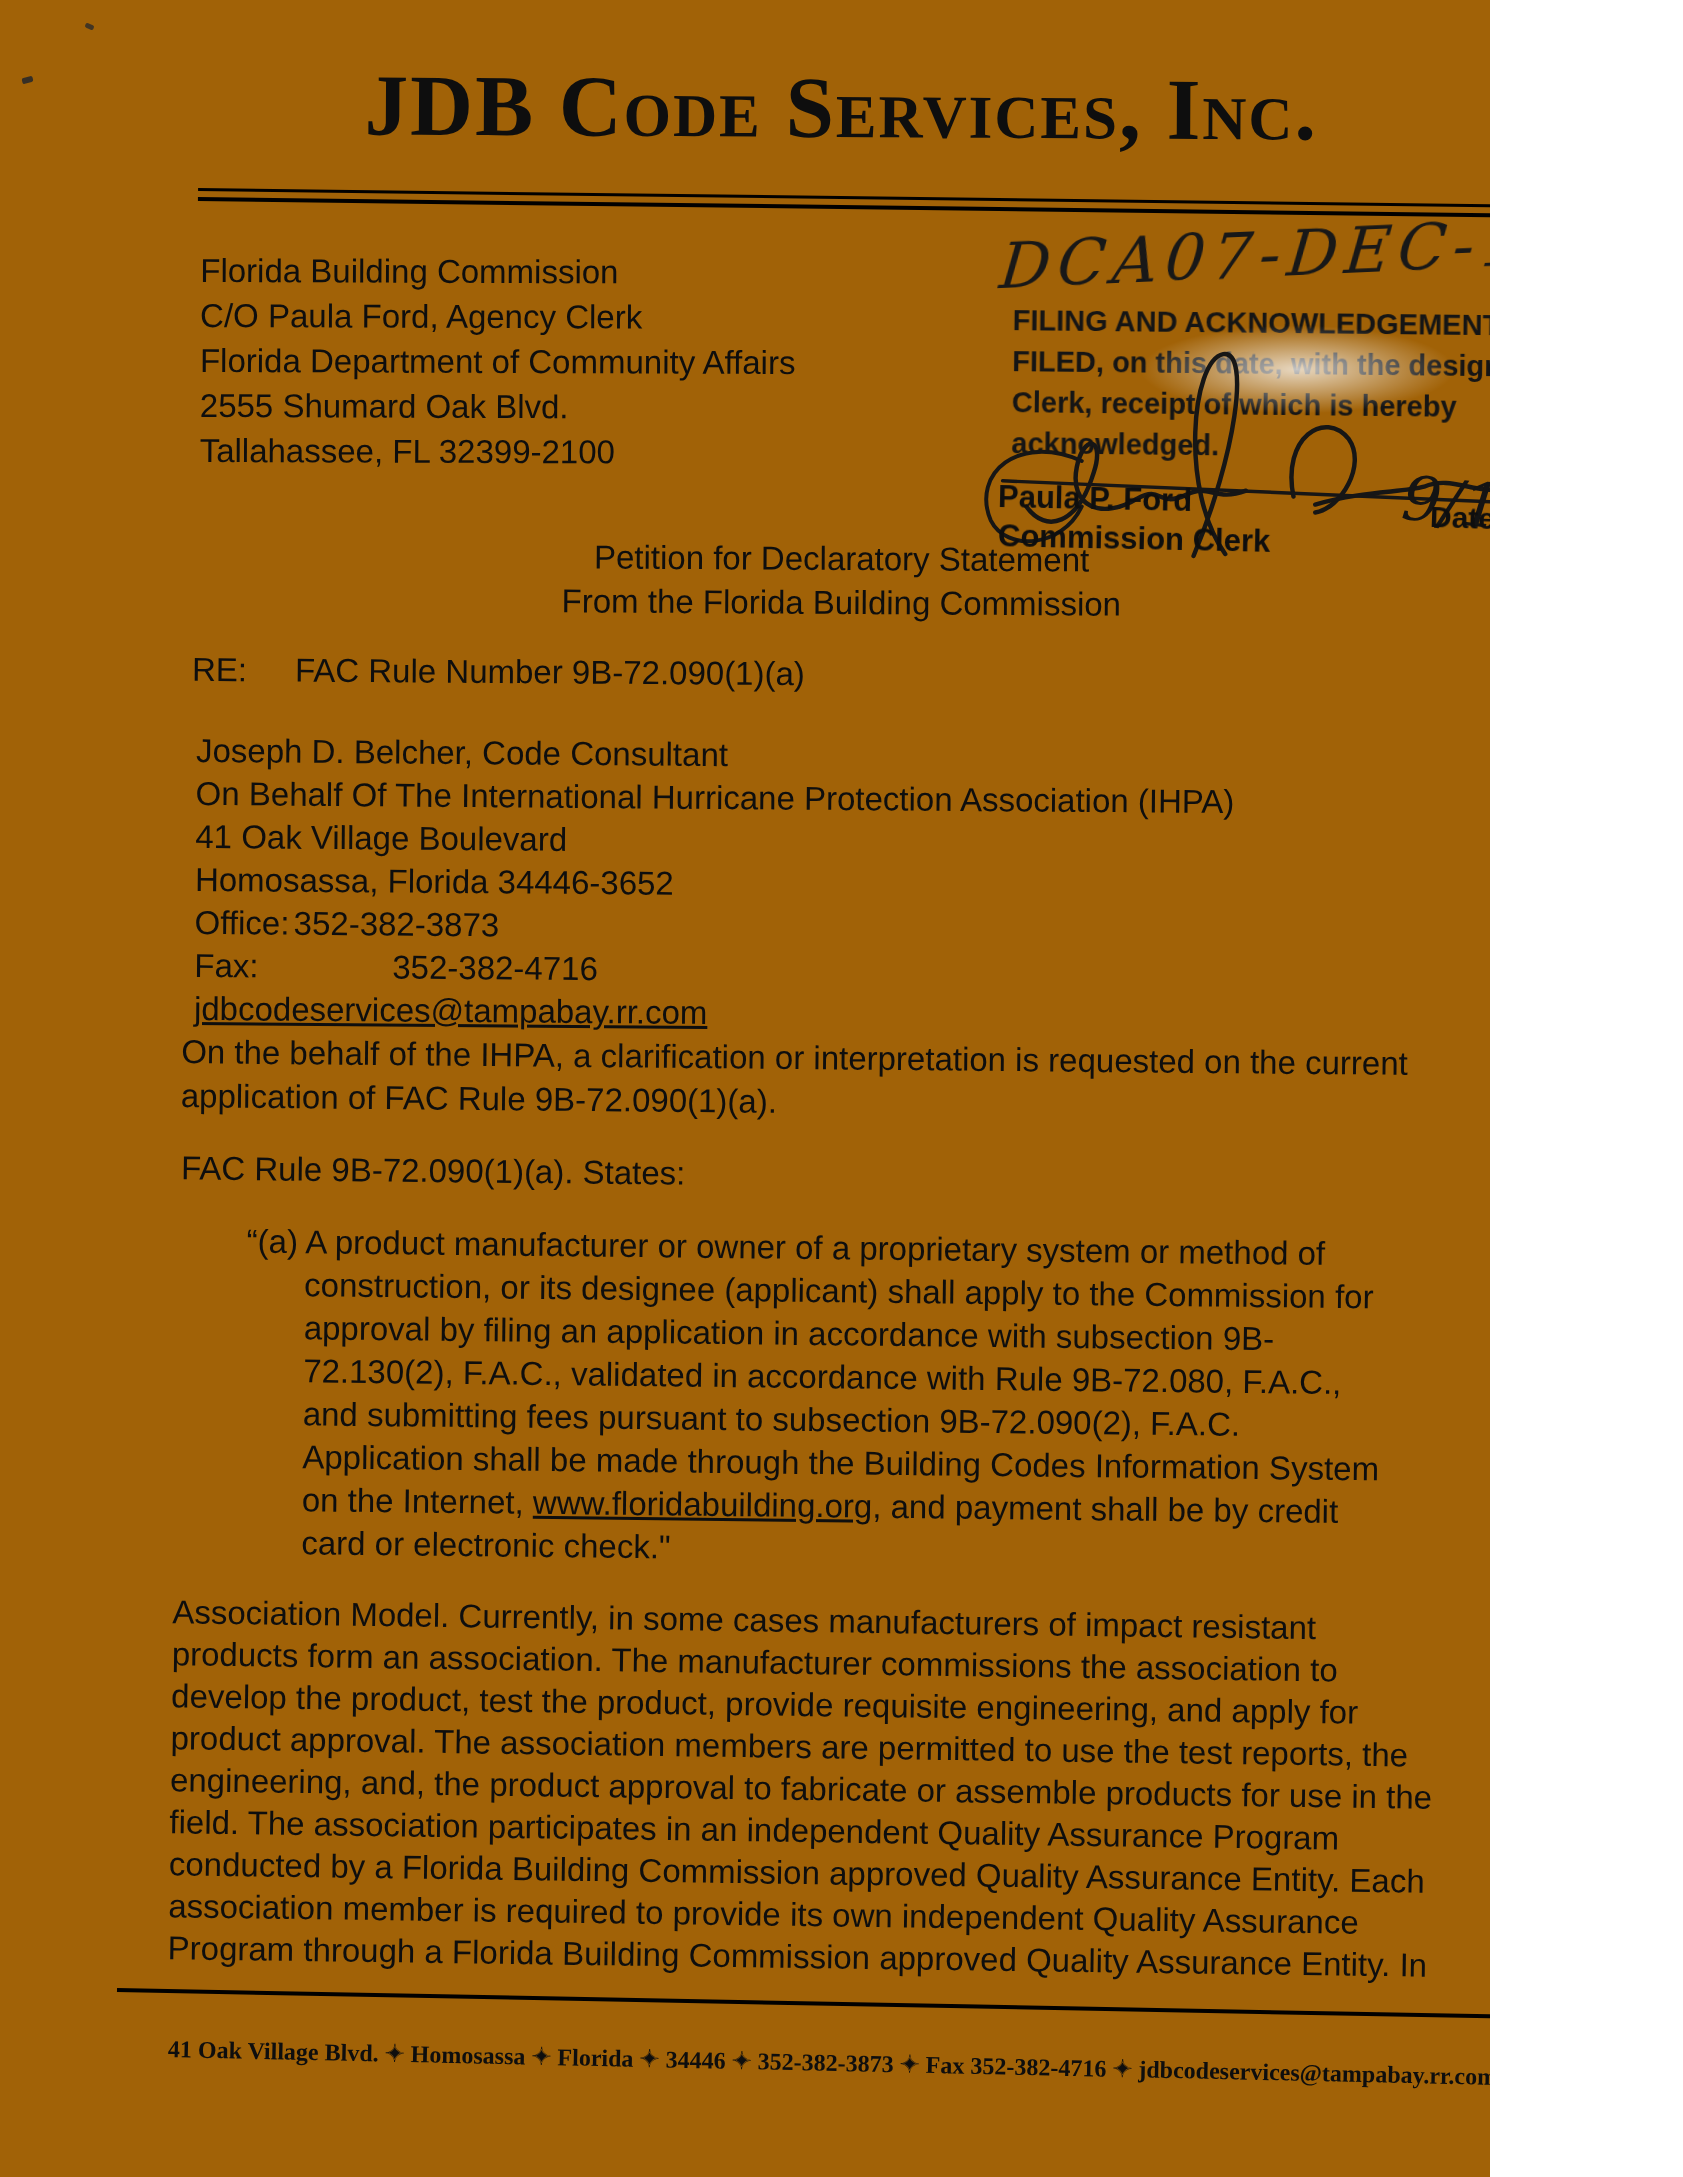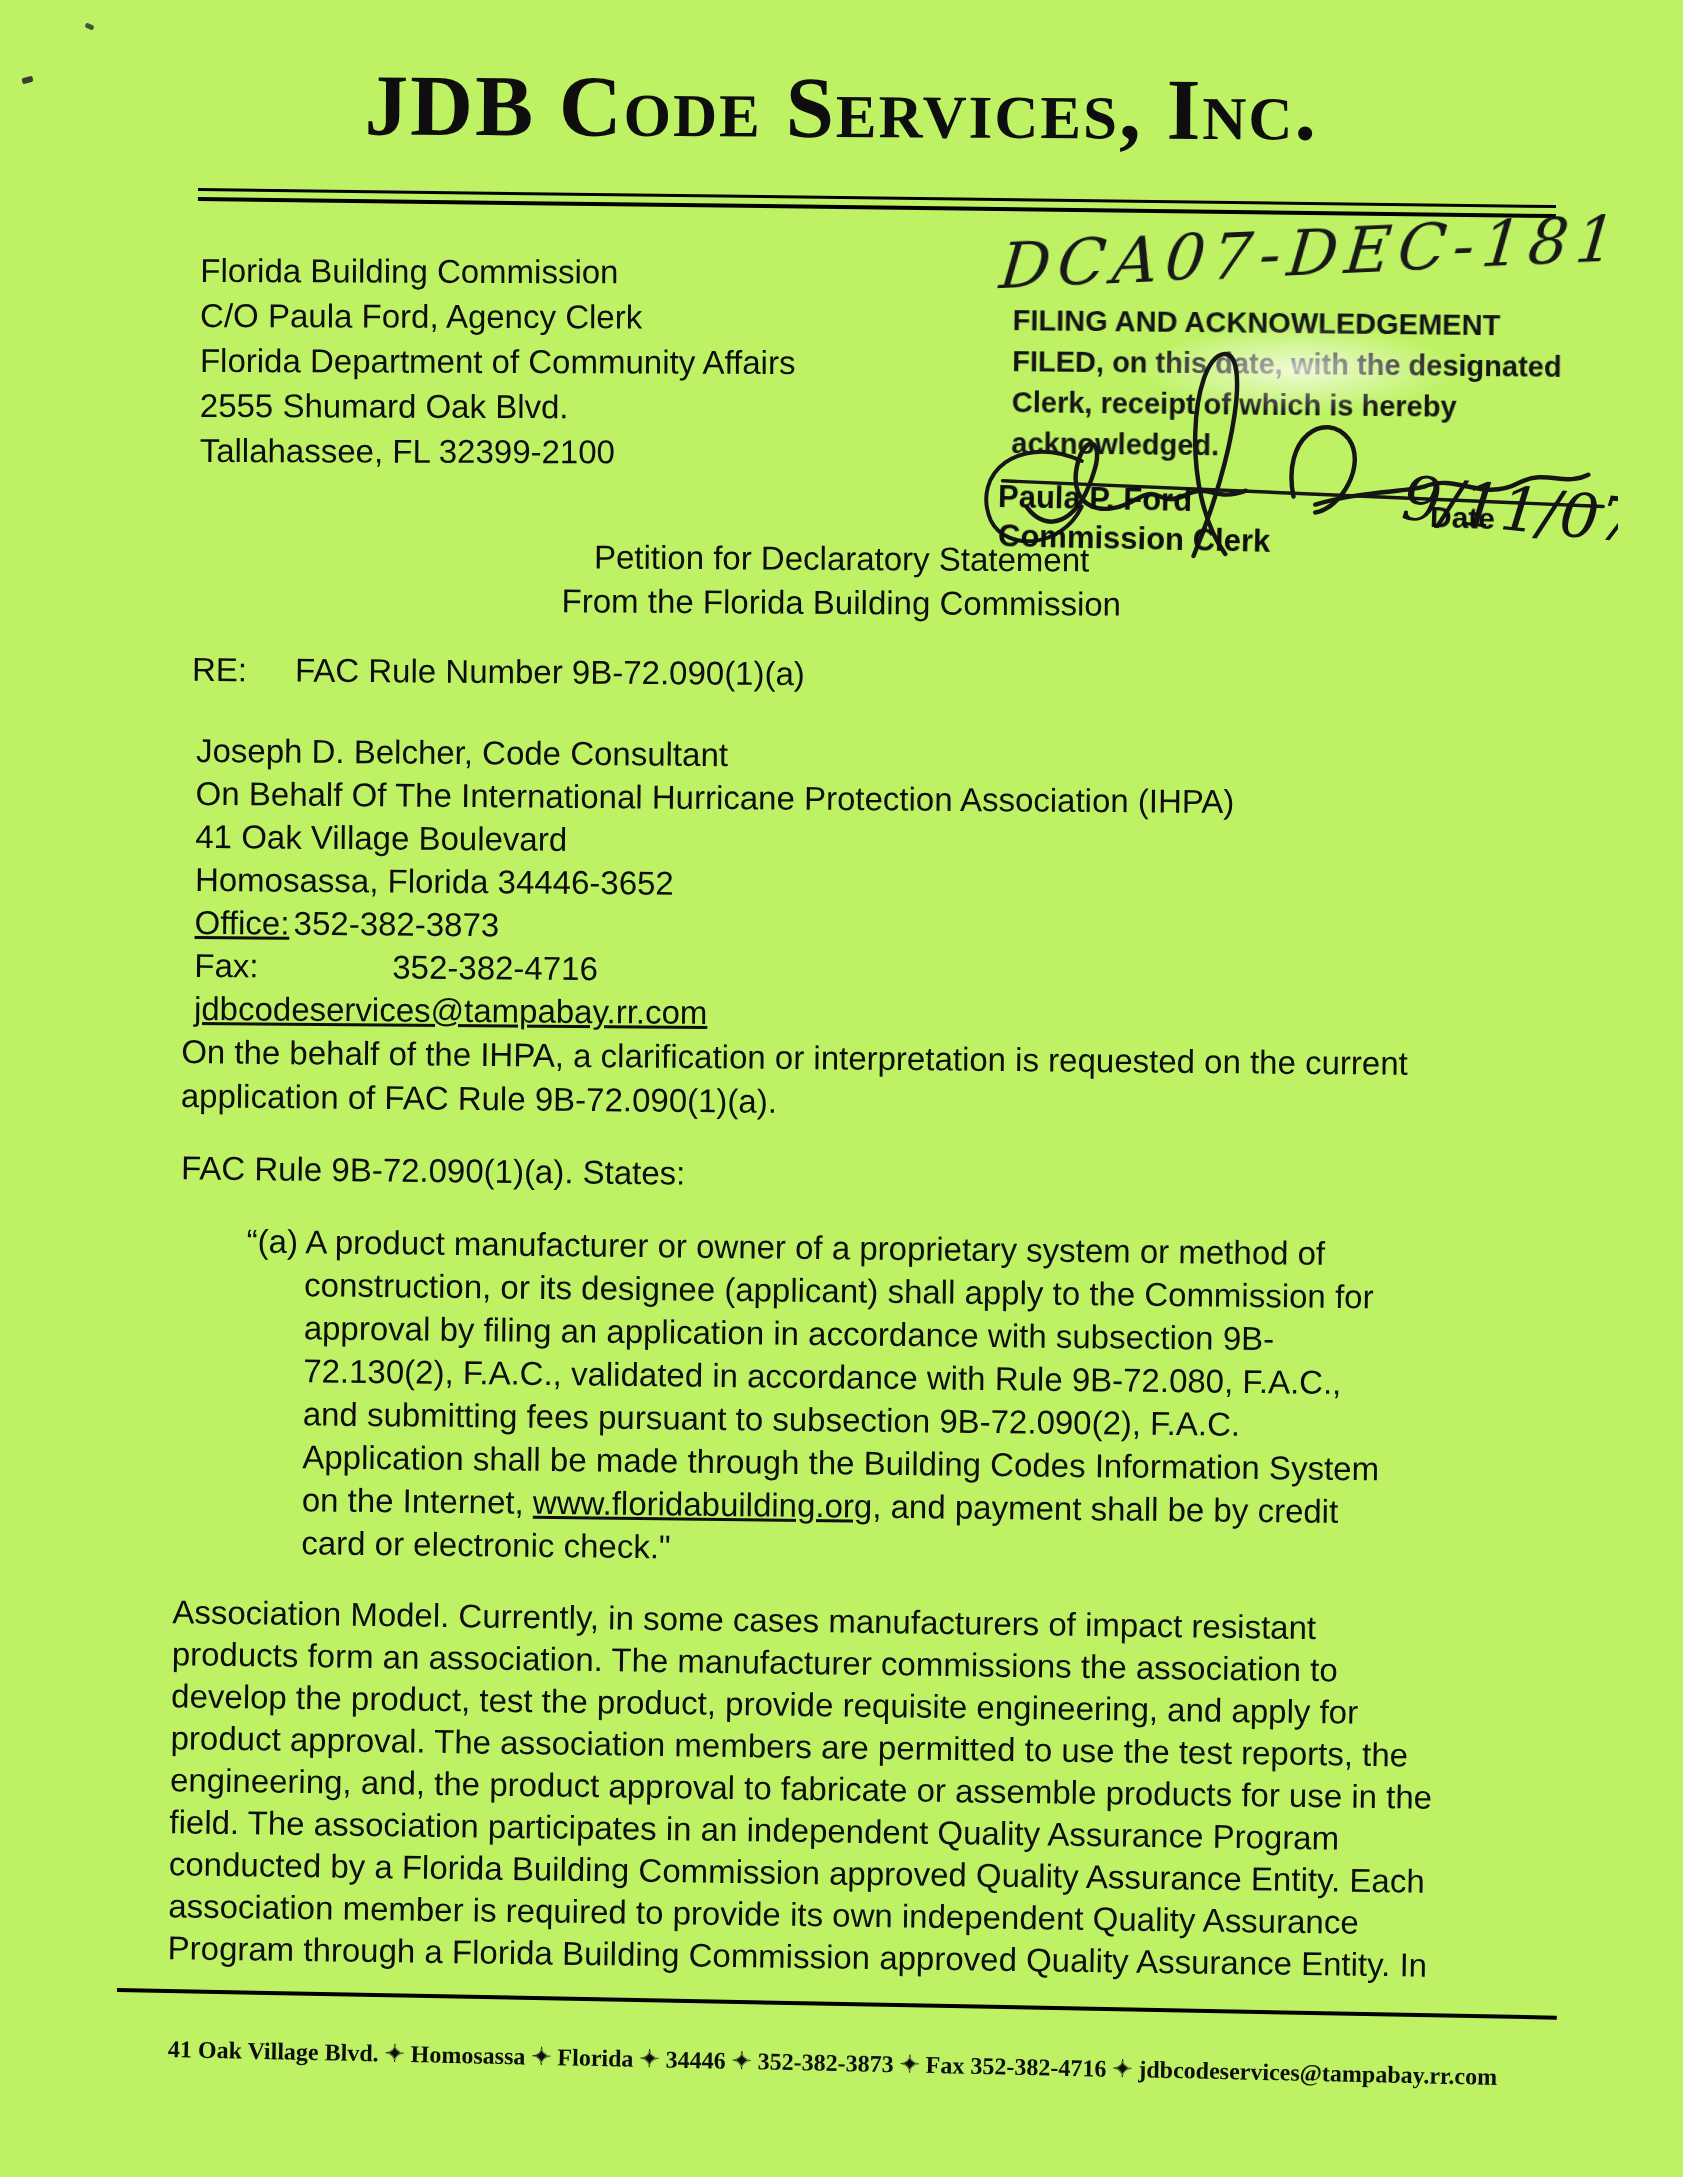--- a/index.html
+++ b/index.html
@@ -1,17 +1,17 @@
 <!DOCTYPE html>
 <html><head>
 <meta charset="utf-8">
 <style>
   html,body { margin:0; padding:0; background:#ffffff; }
   .page {
-    position:relative; width:1683px; height:2177px; background:#bef264;
+    position:relative; width:1490px; height:2177px; background:#a16207;
     color:#0e0e0e; overflow:hidden;
     font-family:"Liberation Sans", sans-serif; font-size:33px;
   }
   .line { white-space:nowrap; }
 
   
   .speck { position:absolute; background:#2a2a2a; border-radius:2px; }
   .s1 { left:85px; top:24px; width:9px; height:5px; transform:rotate(25deg); opacity:.8; }
   .s2 { left:22px; top:77px; width:11px; height:6px; transform:rotate(-15deg); opacity:.9; }
 
@@ -53,21 +53,21 @@
   
   .doc-title { position:absolute; left:0; top:537px; width:1683px; text-align:center;
     line-height:44px; transform:rotate(0.35deg); }
 
   
   .re-line { position:absolute; left:192px; top:653px; transform:rotate(0.4deg); white-space:nowrap; }
   .re-label { display:inline-block; width:103px; }
 
   
   .petitioner { position:absolute; left:195px; top:733px; line-height:43px; transform:rotate(0.45deg); }
-  .office-label { display:inline-block; width:99px;text-decoration:underline; }
+  .office-label { display:inline-block; width:99px; }
   .fax-label { display:inline-block; width:198px; }
   .email { text-decoration:underline; }
 
   
   .para1 { position:absolute; left:181px; top:1036px; line-height:44px; transform:rotate(0.55deg); }
   .rule-intro { position:absolute; left:181px; top:1152px; transform:rotate(0.6deg); white-space:nowrap; }
   .quote { position:absolute; left:245px; top:1226px; line-height:43px; transform:rotate(0.65deg); }
   .quote .cont { padding-left:58px; }
   .url { text-decoration:underline; }
   .para2 { position:absolute; left:170px; top:1600px; line-height:42px; transform:rotate(0.8deg); }

